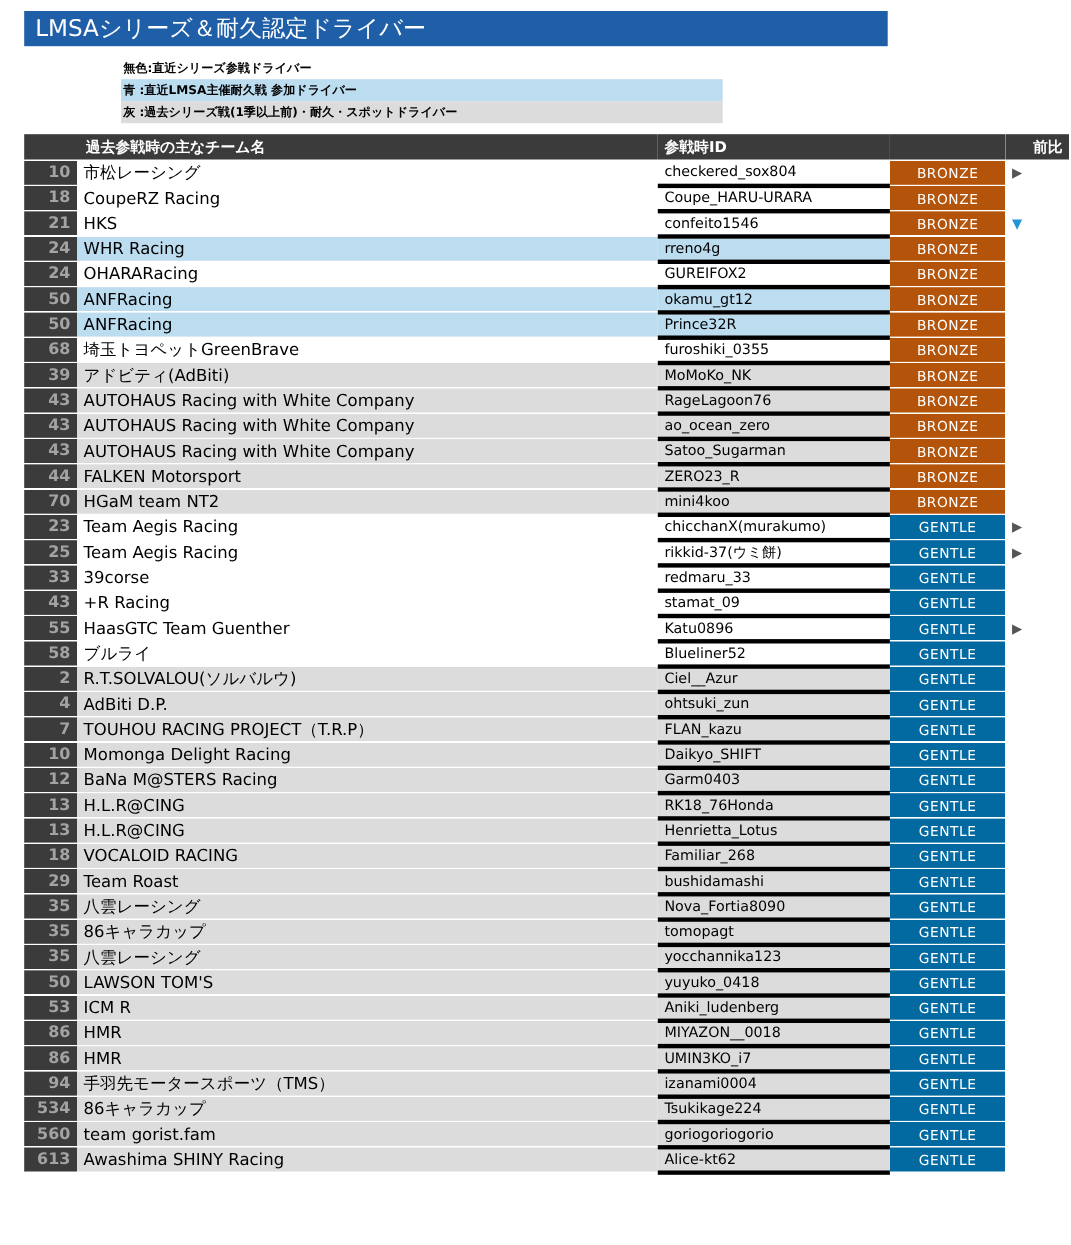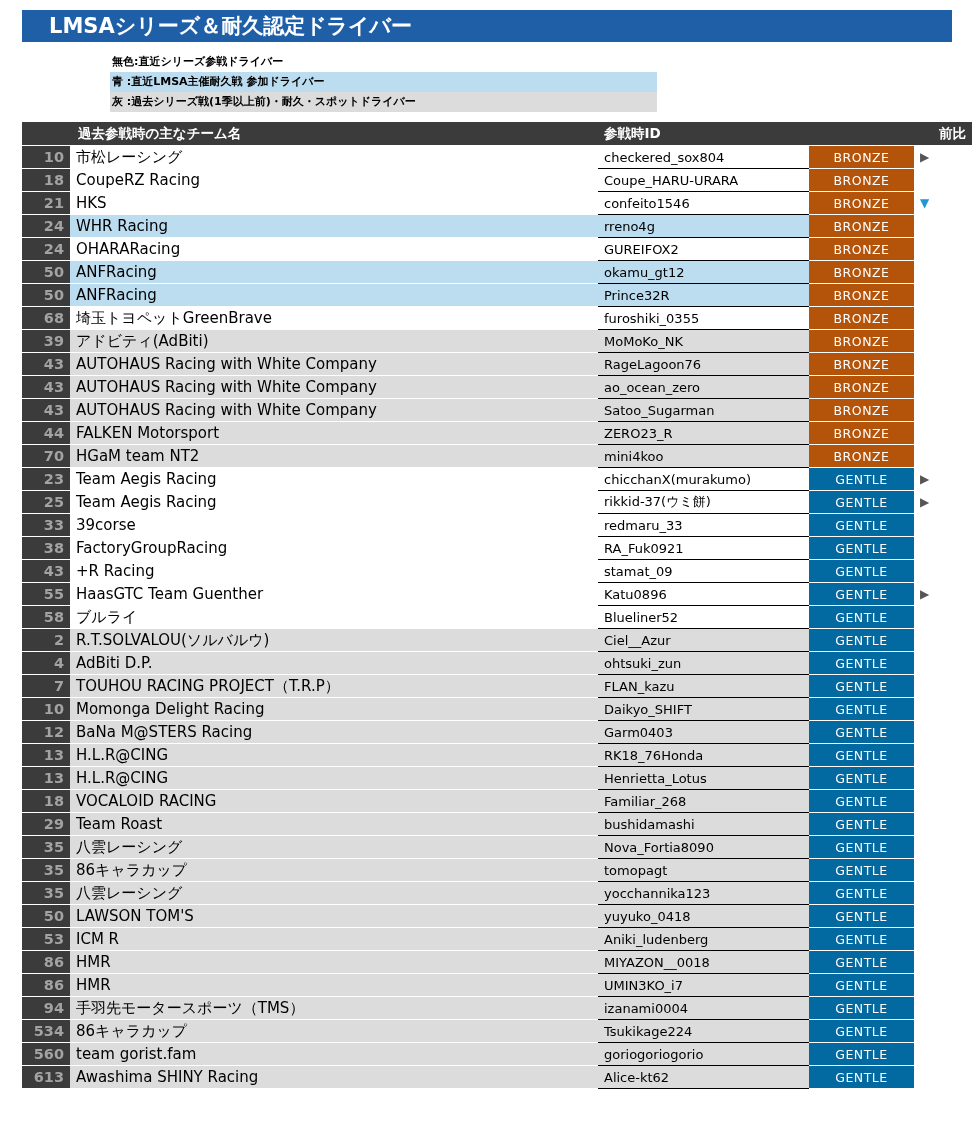--- a/index.html
+++ b/index.html
@@ -8,27 +8,27 @@
     background:#ffffff;
     font-family:"DejaVu Sans","Liberation Sans",sans-serif;
     font-size:13px;
     color:#000;
     overflow:hidden;
   }
   .page{position:relative;width:974px;height:1132px;}
 
   
   .title-bar{
-    position:absolute;left:22px;top:10px;width:930px;height:32px;
+    position:absolute;left:22px;top:10px;width:785px;height:32px;
     background:#1f5fa8;
     color:#ffffff;
     font-size:21px;
-    font-weight:bold;
+    font-weight:normal;
     line-height:32px;
-    padding-left:27px;
+    padding-left:10px;
     box-sizing:border-box;
     letter-spacing:0px;
   }
 
   
   .legend{
     position:absolute;left:70px;top:52px;width:547px;
     font-size:11px;
     line-height:20px;
     font-weight:bold;
@@ -84,21 +84,21 @@
     width:520px;
     padding-left:6px;
     font-size:15px;
     border-bottom:1px solid #ffffff;
     box-sizing:border-box;
   }
   td.pid{
     width:205px;
     padding-left:6px;
     font-size:13px;
-    border-bottom:1px solid #000000;
+    border-bottom:4px solid #000000;
     box-sizing:border-box;
   }
   td.cls{
     width:105px;
     text-align:center;
     color:#ffffff;
     font-size:12.5px;
     letter-spacing:0.5px;
     border-bottom:1px solid #ffffff;
     box-sizing:border-box;
@@ -261,27 +261,20 @@
           <td class="prev"><span class="arrow-up">▶</span></td>
         </tr>
         <tr class="bg-white">
           <td class="num">33</td>
           <td class="team">39corse</td>
           <td class="pid">redmaru_33</td>
           <td class="cls cls-GENTLE">GENTLE</td>
           <td class="prev"></td>
         </tr>
         <tr class="bg-white">
-          <td class="num">38</td>
-          <td class="team">FactoryGroupRacing</td>
-          <td class="pid">RA_Fuk0921</td>
-          <td class="cls cls-GENTLE">GENTLE</td>
-          <td class="prev"></td>
-        </tr>
-        <tr class="bg-white">
           <td class="num">43</td>
           <td class="team">+R Racing</td>
           <td class="pid">stamat_09</td>
           <td class="cls cls-GENTLE">GENTLE</td>
           <td class="prev"></td>
         </tr>
         <tr class="bg-white">
           <td class="num">55</td>
           <td class="team">HaasGTC Team Guenther</td>
           <td class="pid">Katu0896</td>

